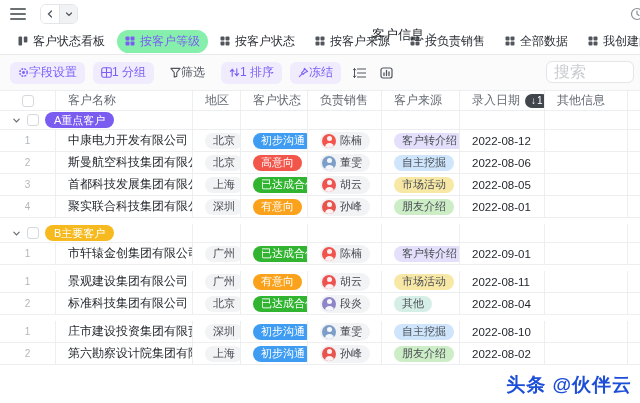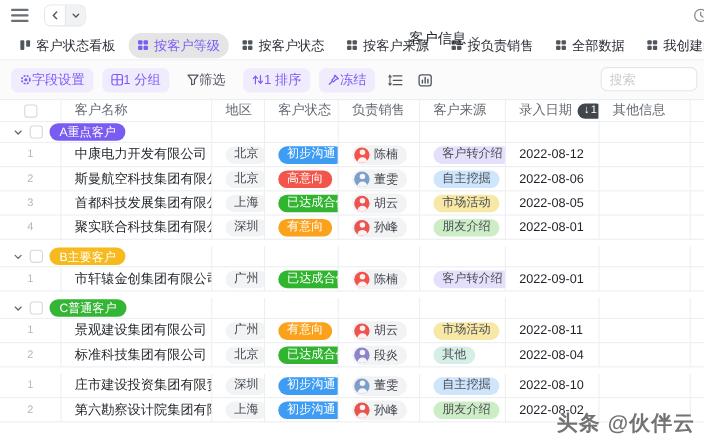--- a/index.html
+++ b/index.html
@@ -17,31 +17,31 @@
   .nav-group { display:flex; margin-left:14px; border:1px solid #e3e5e8; border-radius:6px; overflow:hidden; height:20px; }
   .nav-group .seg { width:18px; display:flex; align-items:center; justify-content:center; color:#51565d; background:#fff; }
   .nav-group .seg.alt { background:#f1f2f4; border-left:1px solid #e3e5e8; }
   .doc-title { position:absolute; left:372px; top:0; height:28px; display:flex; align-items:center; gap:4px; font-size:13px; color:#1f2329;margin-top:21px; }
   .clock-btn { position:absolute; right:-4px; top:7px; color:#8a9097; }
 
   
   .tabbar { height:27px; display:flex; align-items:center; padding:0 10px; border-bottom:1px solid #e9eaec; gap:4px; }
   .tab { display:flex; align-items:center; gap:5px; padding:3px 8px; border-radius:12px; color:#2b2f36; font-size:12px; cursor:pointer; white-space:nowrap; }
   .tab .ticon { color:#51565d; }
-  .tab.selected { background:#e5e5e5; color:#7c5cf5; }
+  .tab.selected { background:#86efac; color:#7c5cf5; }
   .tab.selected .ticon { color:#7c5cf5; }
   .tab-divider { width:1px; height:14px; background:#e3e5e8; margin:0 6px; }
 
   
   .toolbar { height:35px; background:#fbfbfc; display:flex; align-items:center; padding:0 10px; gap:8px; position:relative; }
   .tool-btn { display:flex; align-items:center; gap:0; height:22px; padding:0 8px; border-radius:6px; font-size:12px; color:#51565d; cursor:pointer; }
   .tool-btn.active { background:#f0ecfe; color:#7c5cf5; }
   .tool-icon-btn { color:#51565d; padding:2px; cursor:pointer; margin-left:2px; }
   .search-box { position:absolute; right:6px; top:6px; width:88px; height:22px; border:1px solid #e3e5e8; border-radius:6px; background:#fff; display:flex; align-items:center; padding:0 7px; }
-  .search-box input { border:none; outline:none; width:100%; font-size:12px; color:#7f1d1d; background:transparent; font-family:Liberation Serif, serif; }
+  .search-box input { border:none; outline:none; width:100%; font-size:16px; color:#7f1d1d; background:transparent; font-family:Liberation Serif, serif; }
   .search-box input::placeholder { color:#c9ccd1; }
 
   
   .table { width:640px; }
   .trow { display:grid; grid-template-columns:56px 137px 48px 67px 74px 78px 85px 83px 1fr; }
   .cell { border-right:1px solid #eceef0; border-bottom:1px solid #eceef0; display:flex; align-items:center; overflow:hidden; white-space:nowrap; }
   .cell:last-child { border-right:none; }
   .header-row .cell { height:21px; color:#646a73; font-size:12px; border-top:1px solid #eceef0; background:#fff; }
   .c-pad { padding-left:12px; }
   .c-center { justify-content:center; }
@@ -64,21 +64,21 @@
   .date-text { font-size:11.5px; color:#1f2329; }
 
   .owner { display:inline-flex; align-items:center; gap:4px; background:#f2f3f5; border-radius:9px; height:18px; padding:0 8px 0 2px; font-size:11px; color:#42464e; }
   .avatar { width:14px; height:14px; border-radius:50%; position:relative; overflow:hidden; flex:none; }
   .avatar::before { content:""; position:absolute; width:5px; height:5px; border-radius:50%; background:rgba(255,255,255,.92); top:2.5px; left:4.5px; }
   .avatar::after { content:""; position:absolute; width:9px; height:6px; border-radius:5px 5px 0 0; background:rgba(255,255,255,.92); bottom:-1px; left:2.5px; }
 
   .sort-badge { display:inline-flex; align-items:center; gap:1px; background:#41464d; color:#fff; border-radius:8px; height:14px; padding:0 6px; font-size:10px; margin-left:5px; }
 
   
-  .watermark { position:absolute; right:8px; bottom:5px; font-size:19px; font-weight:700; color:#737373;
+  .watermark { position:absolute; right:8px; bottom:5px; font-size:19px; font-weight:700; color:#1d4ed8;
     text-shadow:1.5px 1.5px 0 rgba(255,255,255,.95), -1px -1px 0 rgba(255,255,255,.7); letter-spacing:1px; pointer-events:none; }
 </style>
 </head>
 <body>
 
 <div class="topbar">
   <div class="hamburger">
       <i></i>
       <i></i>
       <i></i>
@@ -436,36 +436,20 @@
       </div>
     <div class="cell c-pad">
         <span class="date-text">2022-09-01</span>
       </div>
     <div class="cell"></div>
     <div class="cell"></div>
   </div>
 
   <div class="gap-row"></div>
 
-  <div class="trow group-row">
-    <div class="group-lead" style="grid-column:1/3">
-      <svg class="chev" width="9" height="9" viewBox="0 0 10 10">
-          <path d="M2 3.5l3 3 3-3" fill="none" stroke="currentColor" stroke-width="1.3" stroke-linecap="round"></path>
-        </svg>
-      <span class="checkbox"></span>
-      <span class="group-pill" style="background-color: rgb(53, 181, 53);">C普通客户</span>
-    </div>
-    <div class="cell"></div>
-      <div class="cell"></div>
-      <div class="cell"></div>
-      <div class="cell"></div>
-      <div class="cell"></div>
-      <div class="cell"></div>
-      <div class="cell"></div>
-  </div>
 
   <div class="trow data-row">
     <div class="cell c-center">
         <span class="rownum">1</span>
       </div>
     <div class="cell c-pad">
         <span class="name-text">景观建设集团有限公司</span>
       </div>
     <div class="cell c-pad">
         <span class="pill pill-gray">广州</span>

